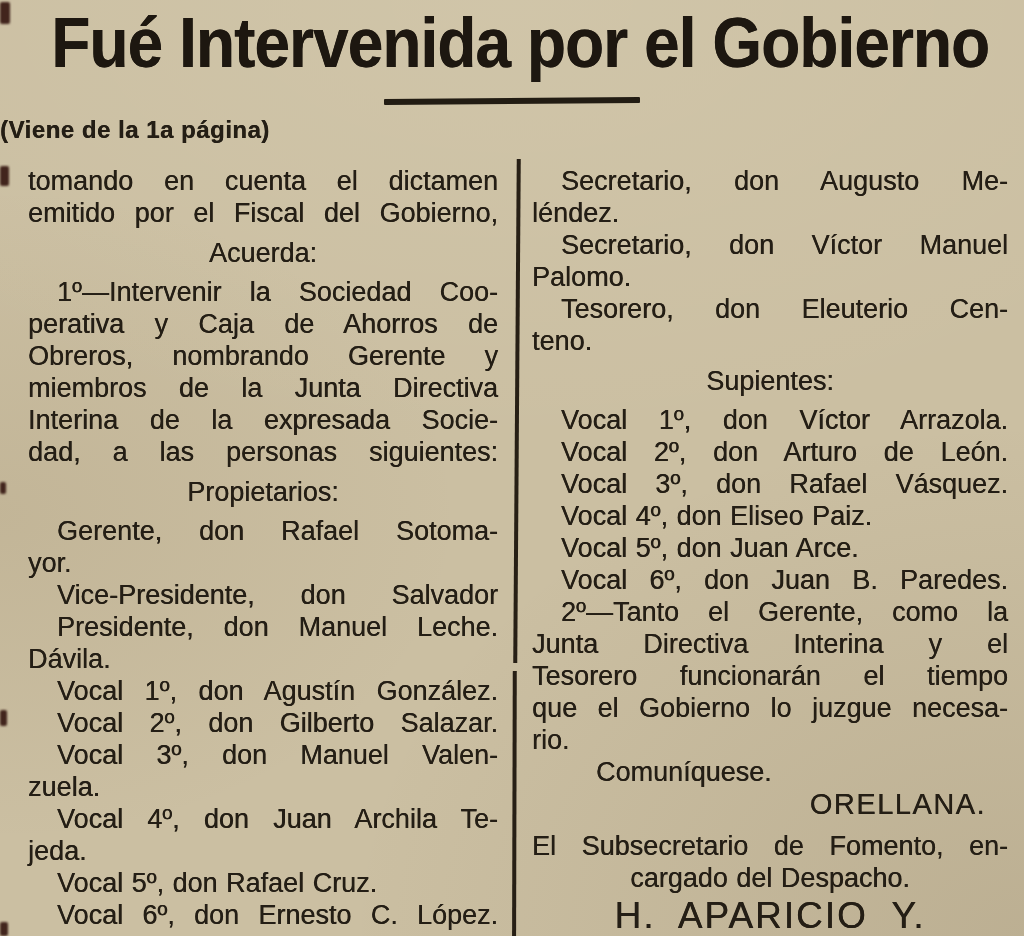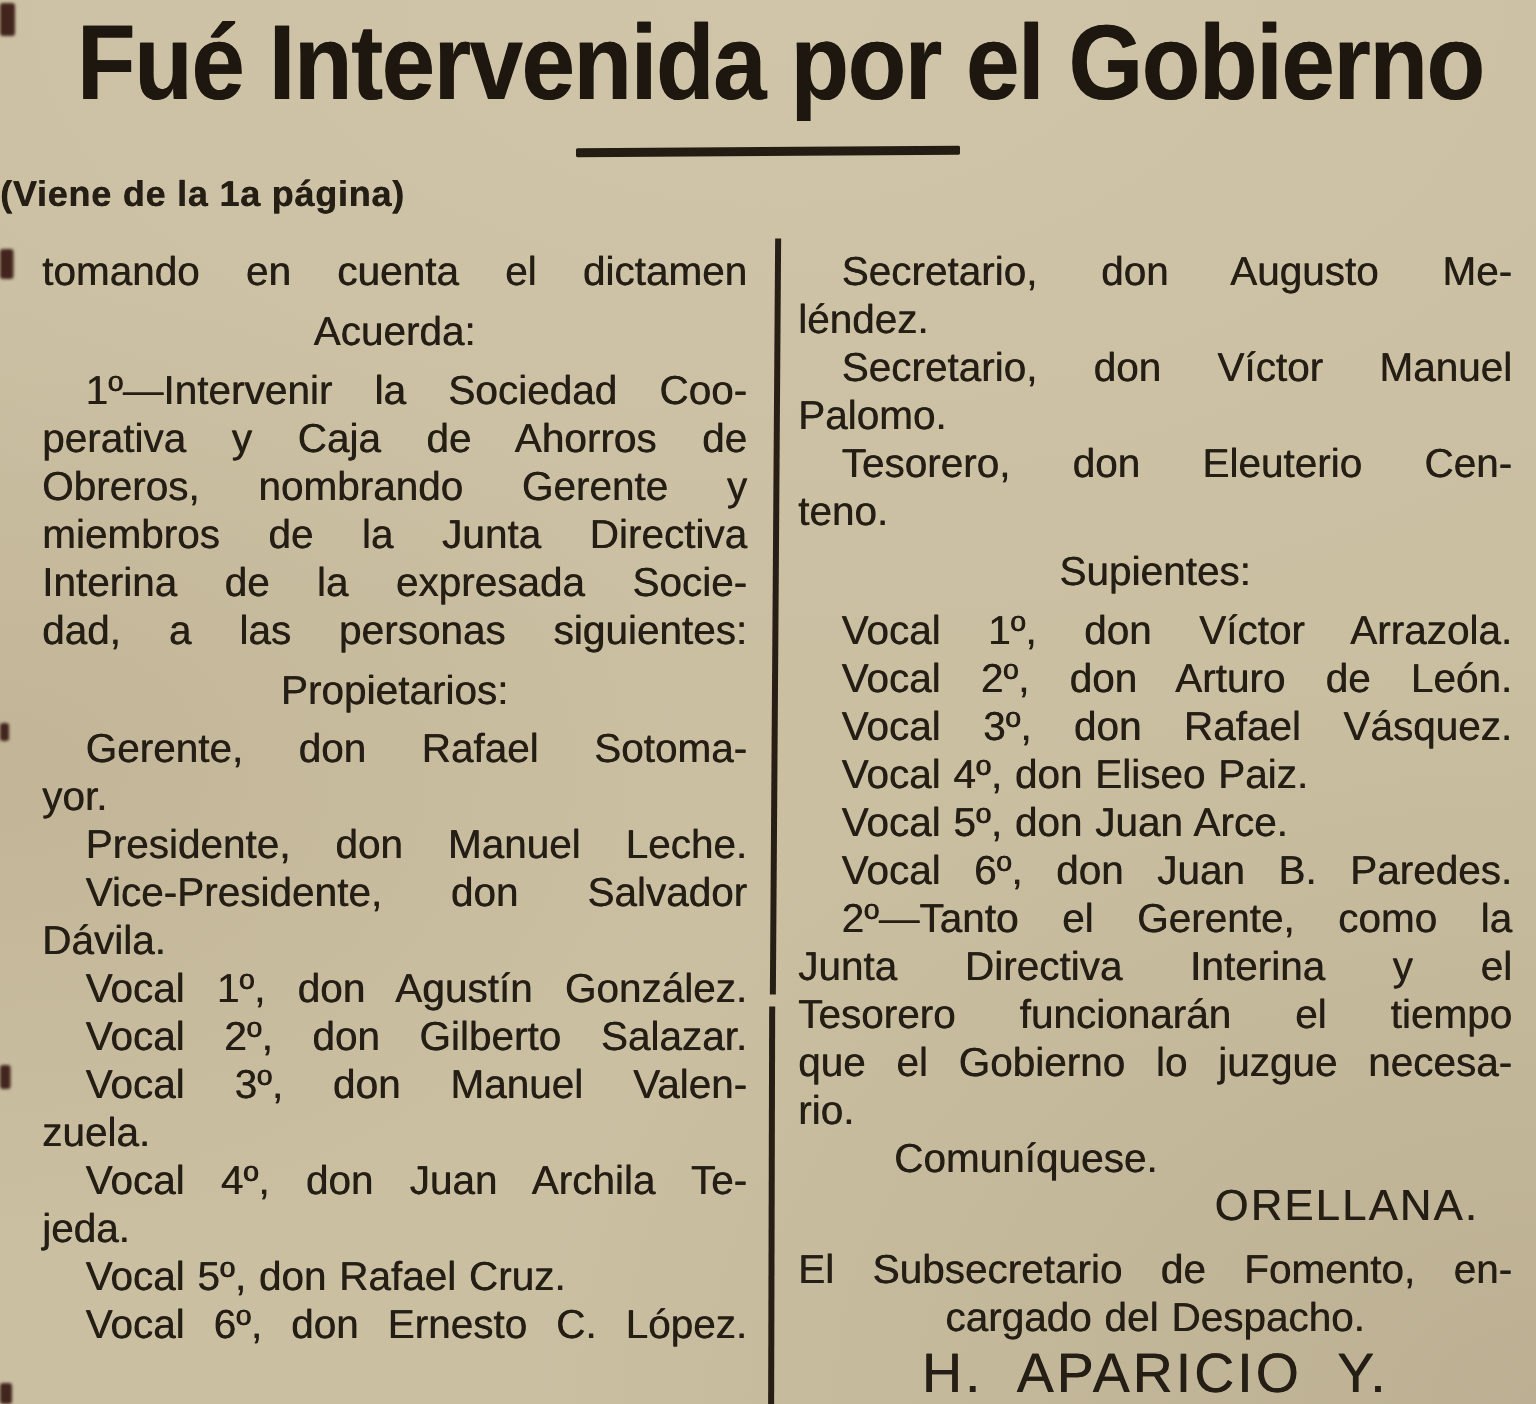--- a/index.html
+++ b/index.html
@@ -61,32 +61,33 @@
 
   <h1 class="headline">Fué Intervenida por el Gobierno</h1>
 
   <div class="rule"></div>
 
   <div class="subhead">(Viene de la 1a página)</div>
 
   <div class="columns">
     <div class="col left" id="col-left">
         <div class="ln j">tomando en cuenta el dictamen</div>
+        <div class="ln j">emitido por el Fiscal del Gobierno,</div>
         <div class="ln c h">Acuerda:</div>
         <div class="ln j i">1º—Intervenir la Sociedad Coo-</div>
         <div class="ln j">perativa y Caja de Ahorros de</div>
         <div class="ln j">Obreros, nombrando Gerente y</div>
         <div class="ln j">miembros de la Junta Directiva</div>
         <div class="ln j">Interina de la expresada Socie-</div>
         <div class="ln j">dad, a las personas siguientes:</div>
         <div class="ln c h">Propietarios:</div>
         <div class="ln j i">Gerente, don Rafael Sotoma-</div>
         <div class="ln">yor.</div>
+        <div class="ln j i">Vice-Presidente, don Salvador</div>
         <div class="ln j i">Presidente, don Manuel Leche.</div>
-        <div class="ln j i">Vice-Presidente, don Salvador</div>
         <div class="ln">Dávila.</div>
         <div class="ln j i">Vocal 1º, don Agustín González.</div>
         <div class="ln j i">Vocal 2º, don Gilberto Salazar.</div>
         <div class="ln j i">Vocal 3º, don Manuel Valen-</div>
         <div class="ln">zuela.</div>
         <div class="ln j i">Vocal 4º, don Juan Archila Te-</div>
         <div class="ln">jeda.</div>
         <div class="ln i">Vocal 5º, don Rafael Cruz.</div>
         <div class="ln j i">Vocal 6º, don Ernesto C. López.</div>
       </div>

